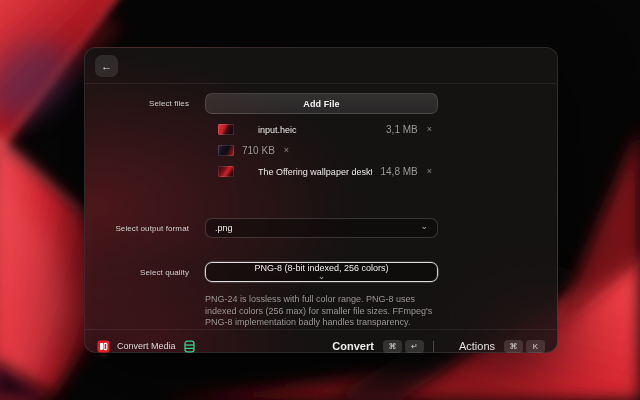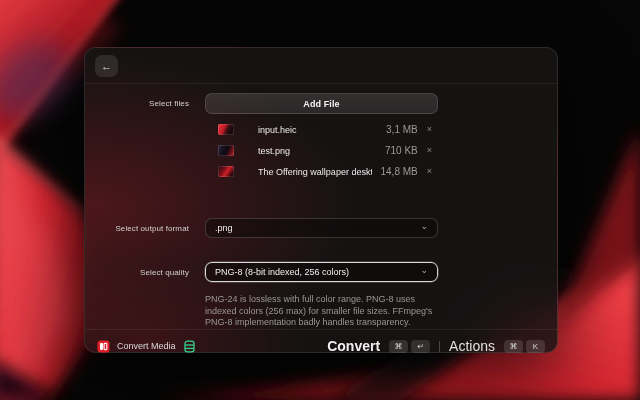--- a/index.html
+++ b/index.html
@@ -48,35 +48,35 @@
          white-space:nowrap;overflow:hidden;}
   .fsize{font-size:10px;color:#9c9898;margin-left:8px;white-space:nowrap;}
   .fremove{font-size:9px;color:#8d8a8a;margin-left:9px;cursor:pointer;line-height:1;}
 
   .row-format{margin-top:28px;height:36px;}
   .row-quality{margin-top:16px;height:20px;}
   .dropdown{height:20px;border-radius:7px;border:1px solid rgba(255,255,255,0.17);
             background:rgba(8,6,6,0.45);box-sizing:border-box;cursor:pointer;
             display:flex;align-items:center;padding:0 9px;}
   .dropdown.focused{border-color:var(--focus-border,#d9d7d7);
-                    box-shadow:0 0 0 0.5px rgba(255,255,255,0.35);}
+                    box-shadow:0 0 0 0.5px rgba(255,255,255,0.35);flex-direction:column;}
   .dd-value{flex:1;font-size:9px;font-weight:500;color:#f1efef;white-space:nowrap;overflow:hidden;}
   .chev{font-size:9px;color:#b5b2b2;line-height:1;margin-top:-3px;}
 
   .desc{margin:12px 0 0 104px;font-size:9px;line-height:1.3;color:#9b9696;
         white-space:pre-line;}
 
   .win-footer{height:28px;flex:none;margin-top:auto;border-top:1px solid rgba(255,255,255,0.07);
               display:flex;align-items:center;padding:16px 12px;box-sizing:border-box;}
   .foot-left{display:flex;align-items:center;gap:7px;cursor:default;}
   .app-icon,.media-icon{width:13px;height:13px;flex:none;display:block;}
   .app-name{font-size:9px;color:#ddd9d9;}
   .foot-right{margin-left:auto;display:flex;align-items:center;}
   .footer-action{display:flex;align-items:center;cursor:pointer;}
-  .action-label{font-size:14px;color:#f0eeee;font-weight:700;margin-right:6px;}
+  .action-label{font-size:11px;color:#f0eeee;font-weight:700;margin-right:6px;margin-left:16px;}
   .action-label.secondary{font-weight:400;color:#e2dfdf;}
   .key{min-width:13px;height:13px;padding:0 3px;margin-left:3px;border-radius:4px;
        background:rgba(255,255,255,0.13);display:flex;align-items:center;justify-content:center;
        font-size:8px;color:#d7d4d4;font-family:"Liberation Sans",sans-serif;}
   .vsep{width:1px;height:11px;background:rgba(255,255,255,0.22);margin:0 9px;}
 </style>
 </head>
 <body>
 
 <div class="stage">
@@ -141,21 +141,20 @@
 
       <div class="files">
         <div class="file-row">
           <span class="thumb t1"></span>
           <span class="fname">input.heic</span>
           <span class="fsize">3,1 MB</span>
           <span class="fremove">×</span>
         </div>
         <div class="file-row">
           <span class="thumb t2"></span>
-          <span class="fname">test.png</span>
           <span class="fsize">710 KB</span>
           <span class="fremove">×</span>
         </div>
         <div class="file-row">
           <span class="thumb t3"></span>
           <span class="fname">The Offering wallpaper desktop.png</span>
           <span class="fsize">14,8 MB</span>
           <span class="fremove">×</span>
         </div>
       </div>

